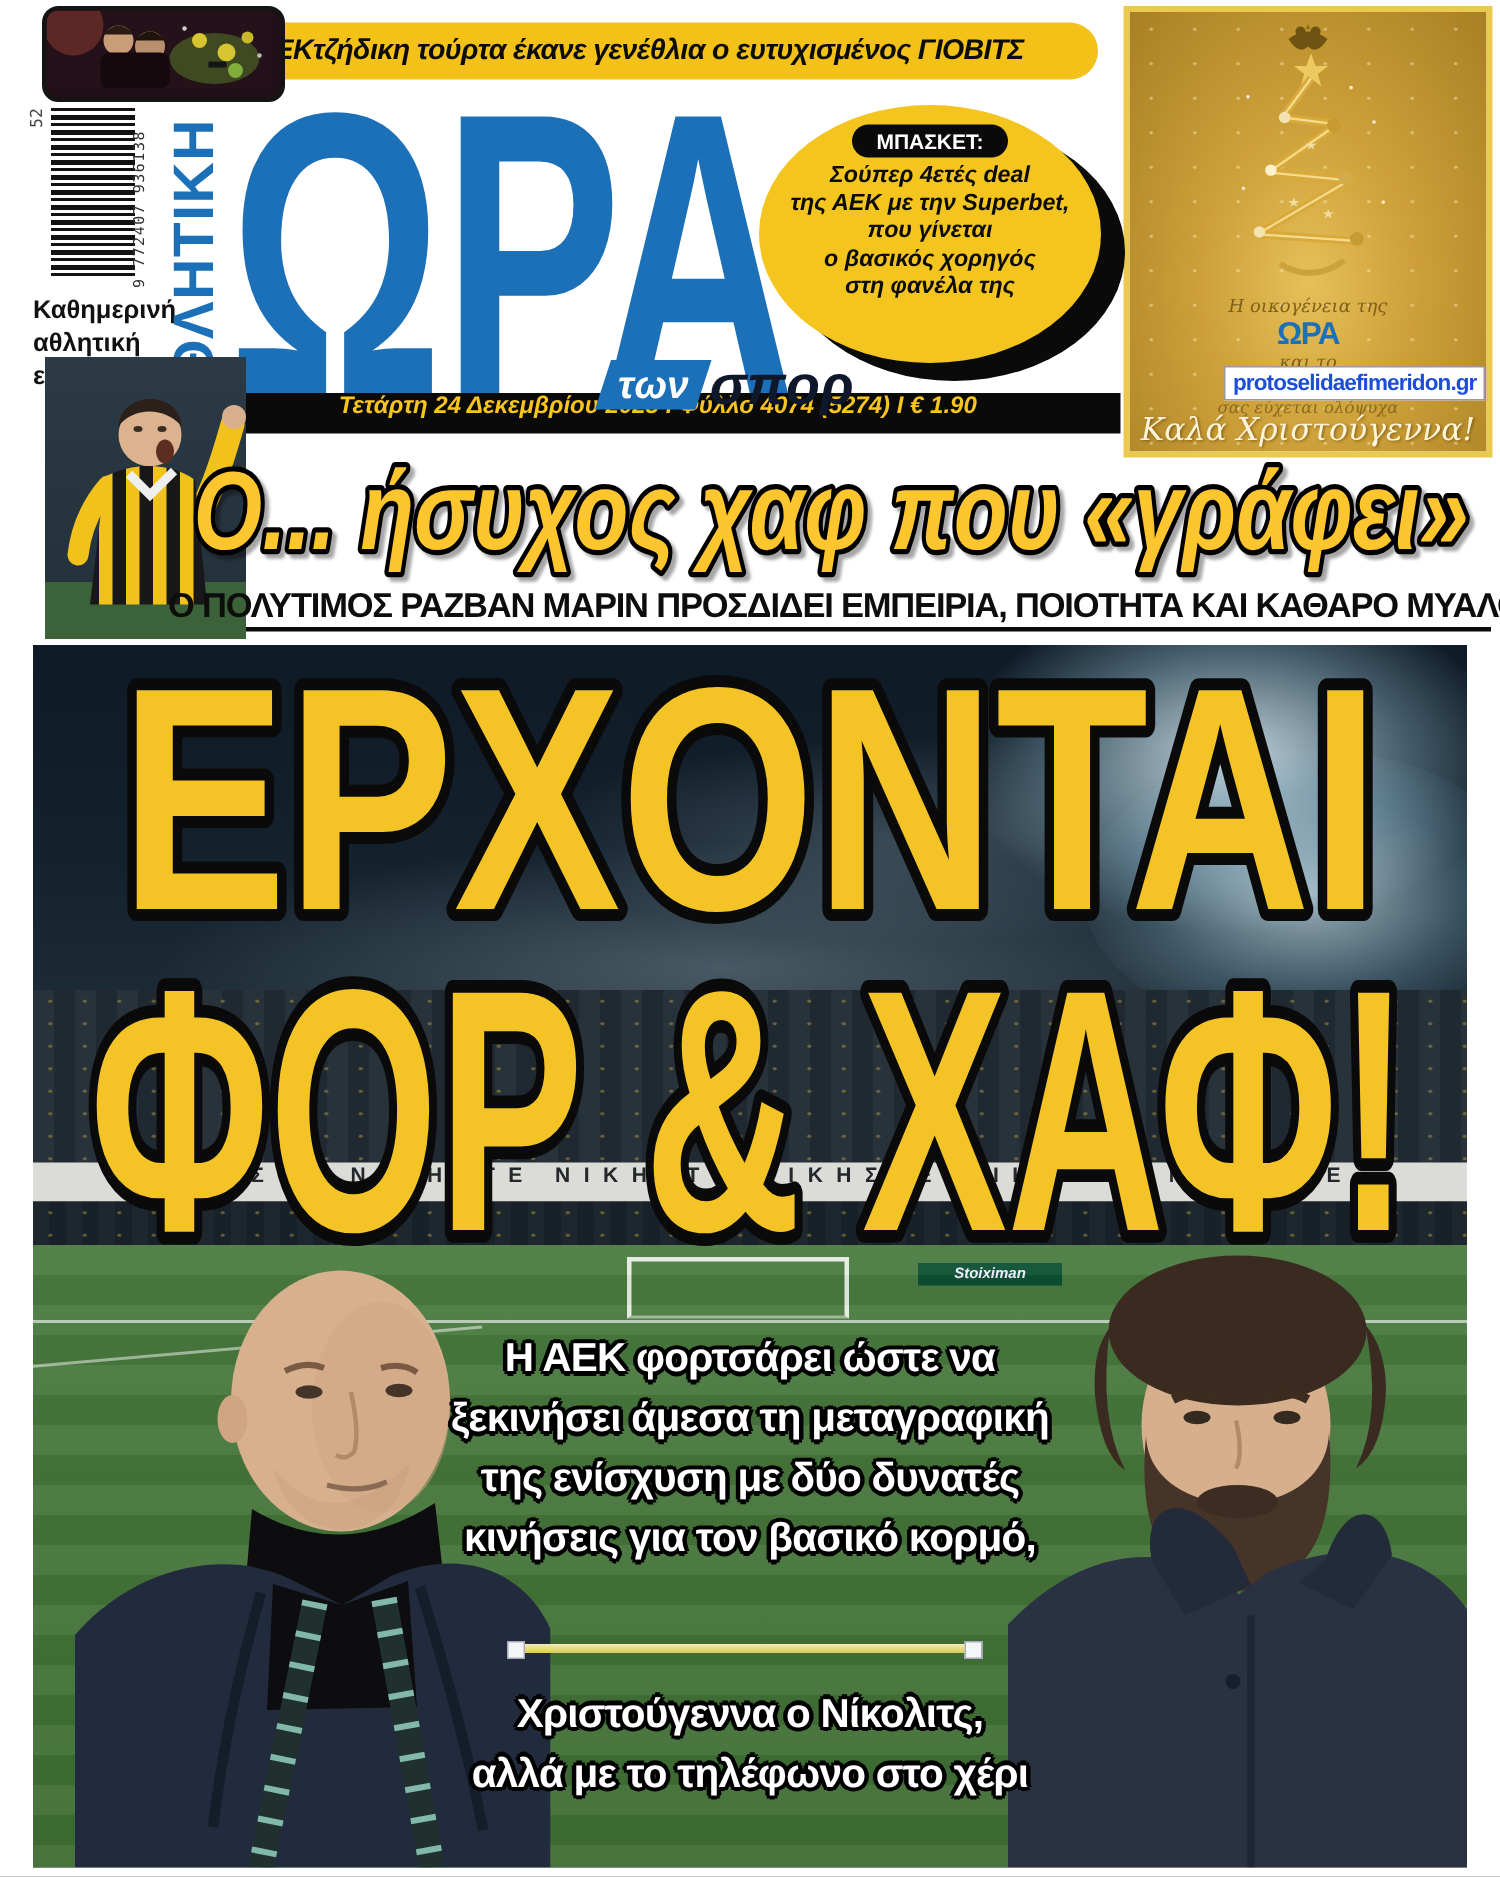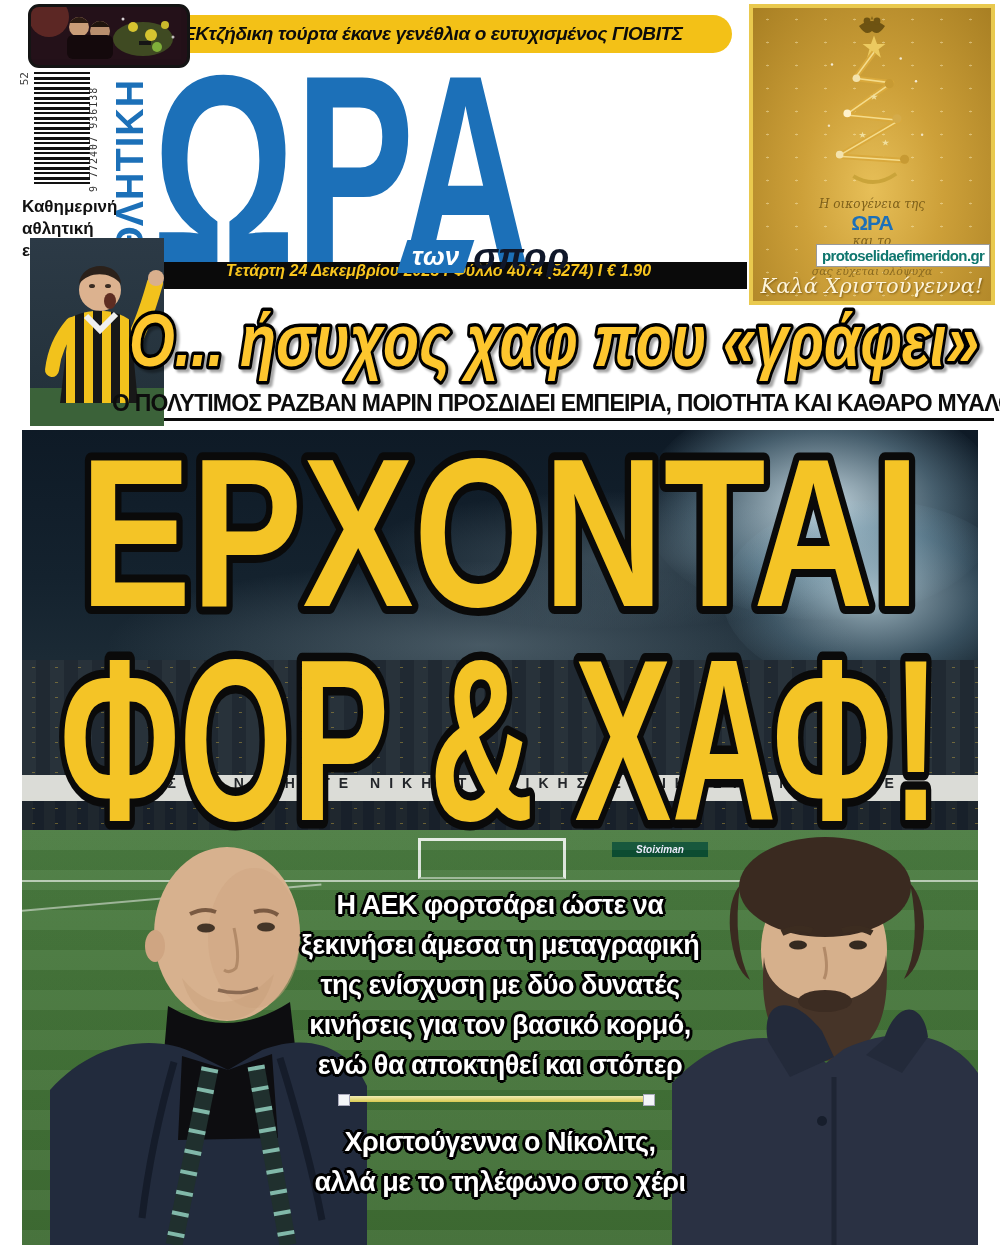--- a/index.html
+++ b/index.html
@@ -21,21 +21,21 @@
   .xmas .dots{position:absolute;inset:0;background-image:radial-gradient(rgba(255,244,200,.55) 1px,transparent 1.4px);
         background-size:29px 23px;opacity:.8;}
   .xmas-eagle{position:absolute;left:104px;top:8px;}
   .xmas-tree{position:absolute;left:36px;top:26px;}
   .xmas-l1{position:absolute;left:0;width:100%;top:189px;font-family:"DejaVu Serif",serif;font-style:italic;
            font-size:12px;color:#7e601a;}
   .xmas-logo{position:absolute;left:0;width:100%;top:203px;font-size:21px;font-weight:bold;color:#1c70b8;letter-spacing:-1px;}
   .xmas-l2{position:absolute;left:0;width:100%;top:226px;font-family:"DejaVu Serif",serif;font-style:italic;
            font-size:12px;color:#7e601a;text-decoration:underline;}
   .xmas-mark{position:absolute;left:63px;top:236px;background:#ffffff;border:1px solid #999;
-             font-size:15px;font-weight:bold;color:#0f766e;padding:2px 5px;white-space:nowrap;z-index:3;letter-spacing:-0.6px;}
+             font-size:15px;font-weight:bold;color:#1d4ed8;padding:2px 5px;white-space:nowrap;z-index:3;letter-spacing:-0.6px;}
   .xmas-l3{position:absolute;left:0;width:100%;top:257px;font-family:"DejaVu Serif",serif;font-style:italic;
            font-size:11px;color:#8a6a20;}
   .xmas-greet{position:absolute;left:0;width:100%;top:266px;font-family:"DejaVu Serif",serif;font-style:italic;
            font-size:21px;color:#fdf4da;text-shadow:1px 1px 2px rgba(90,60,0,.6);}
 
   
   .barcode-wrap{left:22px;top:70px;width:84px;height:122px;}
   .barcode-stripes{position:absolute;left:12px;top:2px;width:56px;height:114px;
       background:repeating-linear-gradient(180deg,#121212 0 2px,#ffffff 2px 5px,#121212 5px 8px,#ffffff 8px 10px);}
   .barcode-num{position:absolute;left:66px;top:0;height:122px;writing-mode:vertical-rl;transform:rotate(180deg);
@@ -223,20 +223,33 @@
     <path d="M42,86 C30,100 24,115 22,132" stroke="#f2c21c" stroke-width="14" fill="none" stroke-linecap="round"></path>
     <circle cx="70" cy="52" r="21" fill="#dcb28f"></circle>
     <path d="M49,46 C51,22 90,22 91,46 C80,33 59,33 49,46 Z" fill="#2b211a"></path>
     <ellipse cx="80" cy="63" rx="6" ry="8" fill="#5e2d22"></ellipse>
     <ellipse cx="62" cy="48" rx="3" ry="2" fill="#3a2c22"></ellipse>
     <ellipse cx="78" cy="48" rx="3" ry="2" fill="#3a2c22"></ellipse>
     <path d="M40,80 C60,69 85,71 100,82 L108,165 L30,165 Z" fill="url(#aek)"></path>
     <path d="M56,78 L70,92 L86,76" stroke="#efefef" stroke-width="6" fill="none"></path>
   </svg>
 
+  <div class="abs badge-wrap">
+    <div class="badge-shadow"></div>
+    <div class="badge-body">
+      <div class="badge-pill">ΜΠΑΣΚΕΤ:</div>
+      <div class="badge-text">
+        <div>Σούπερ 4ετές deal</div>
+        <div>της ΑΕΚ με την Superbet,</div>
+        <div>που γίνεται</div>
+        <div>ο βασικός χορηγός</div>
+        <div>στη φανέλα της</div>
+      </div>
+    </div>
+  </div>
 
   <svg class="abs headline2" width="884" height="100" viewBox="0 0 884 100">
     <defs>
         <filter id="ds" x="-10%" y="-10%" width="130%" height="130%">
       <feDropShadow dx="3" dy="3" stdDeviation="1" flood-color="#000" flood-opacity="0.35"></feDropShadow>
     </filter>
       </defs>
     <text x="442" y="70" text-anchor="middle" font-family="Liberation Sans, DejaVu Sans, sans-serif" font-size="74" font-weight="bold" font-style="italic" fill="#fdc62e" stroke="#000" stroke-width="7" stroke-linejoin="round" paint-order="stroke" textLength="850" lengthAdjust="spacingAndGlyphs" filter="url(#ds)">Ο... ήσυχος χαφ που «γράφει»</text>
   </svg>
   <div class="abs subhead">Ο ΠΟΛΥΤΙΜΟΣ ΡΑΖΒΑΝ ΜΑΡΙΝ ΠΡΟΣΔΙΔΕΙ ΕΜΠΕΙΡΙΑ, ΠΟΙΟΤΗΤΑ ΚΑΙ ΚΑΘΑΡΟ ΜΥΑΛΟ</div>
@@ -306,21 +319,20 @@
       <path d="M212,214 C226,172 252,178 256,212 L230,248 L194,230 Z" fill="#232a3a"></path>
       <path d="M162,252 L162,420" stroke="#1e2534" stroke-width="5"></path>
       <circle cx="150" cy="296" r="5" fill="#171e2c"></circle>
     </svg>
 
     <div class="para para1">
       <div>Η ΑΕΚ φορτσάρει ώστε να</div>
       <div>ξεκινήσει άμεσα τη μεταγραφική</div>
       <div>της ενίσχυση με δύο δυνατές</div>
       <div>κινήσεις για τον βασικό κορμό,</div>
-      <div>ενώ θα αποκτηθεί και στόπερ</div>
     </div>
     <div class="divider">
       <div class="sq l"></div>
       <div class="sq r"></div>
     </div>
     <div class="para para2">
       <div>Χριστούγεννα ο Νίκολιτς,</div>
       <div>αλλά με το τηλέφωνο στο χέρι</div>
     </div>
   </div>

